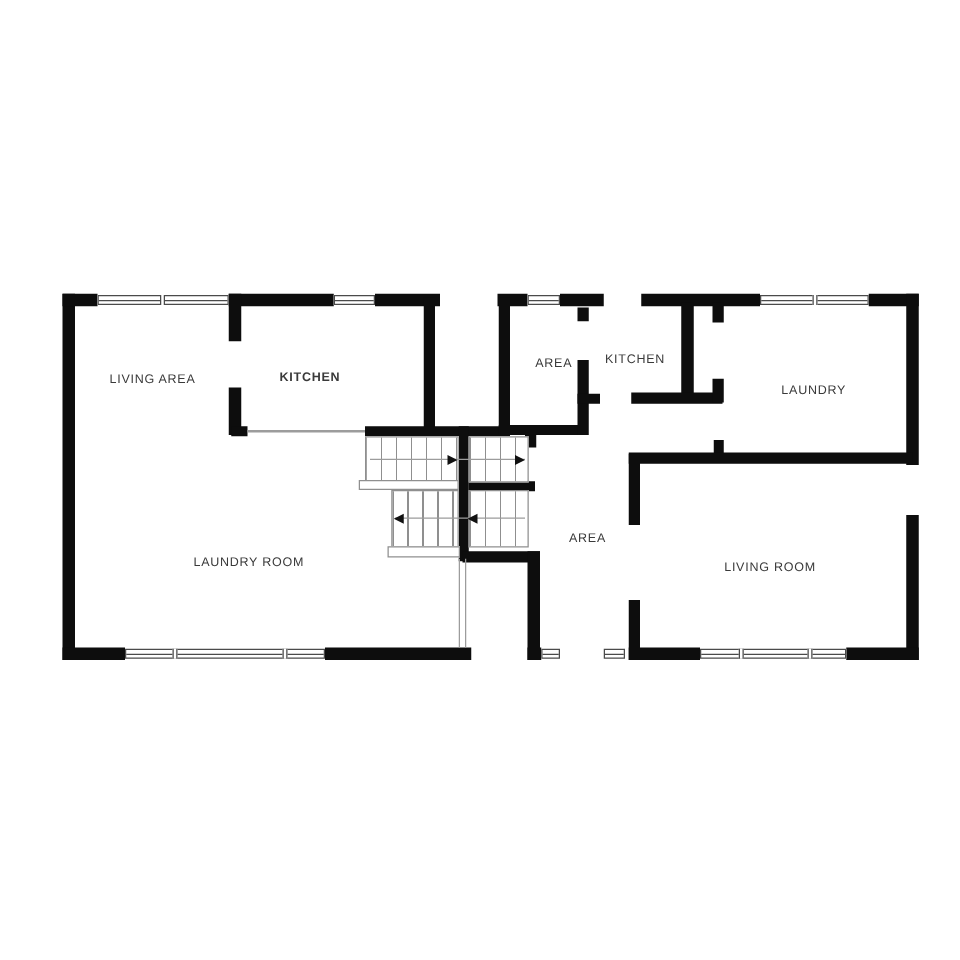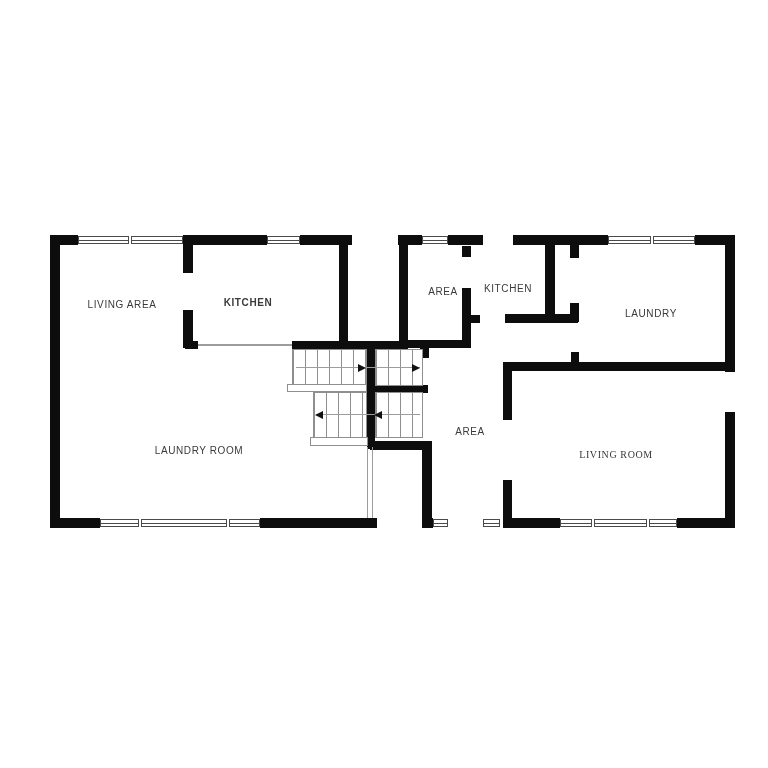--- a/index.html
+++ b/index.html
@@ -112,15 +112,15 @@
       <div class="arrow right" style="left: 412px; top: 364px;"></div>
       <div class="arrow left" style="left: 315px; top: 411px;"></div>
       <div class="arrow left" style="left: 374px; top: 411px;"></div>
       <div class="room-label" style="left: 122px; top: 304px;">LIVING AREA</div>
       <div class="room-label" style="left: 248px; top: 302px; font-weight: bold;">KITCHEN</div>
       <div class="room-label" style="left: 443px; top: 291px;">AREA</div>
       <div class="room-label" style="left: 508px; top: 288px;">KITCHEN</div>
       <div class="room-label" style="left: 651px; top: 313px;">LAUNDRY</div>
       <div class="room-label" style="left: 199px; top: 450px;">LAUNDRY ROOM</div>
       <div class="room-label" style="left: 470px; top: 431px;">AREA</div>
-      <div class="room-label" style="left: 616px; top: 454px; font-family: Liberation Serif, serif;">LIVING ROOM</div>
+      <div class="room-label" style="left: 616px; top: 454px;">LIVING ROOM</div>
     </div>
 </div>
 
 </body></html>

